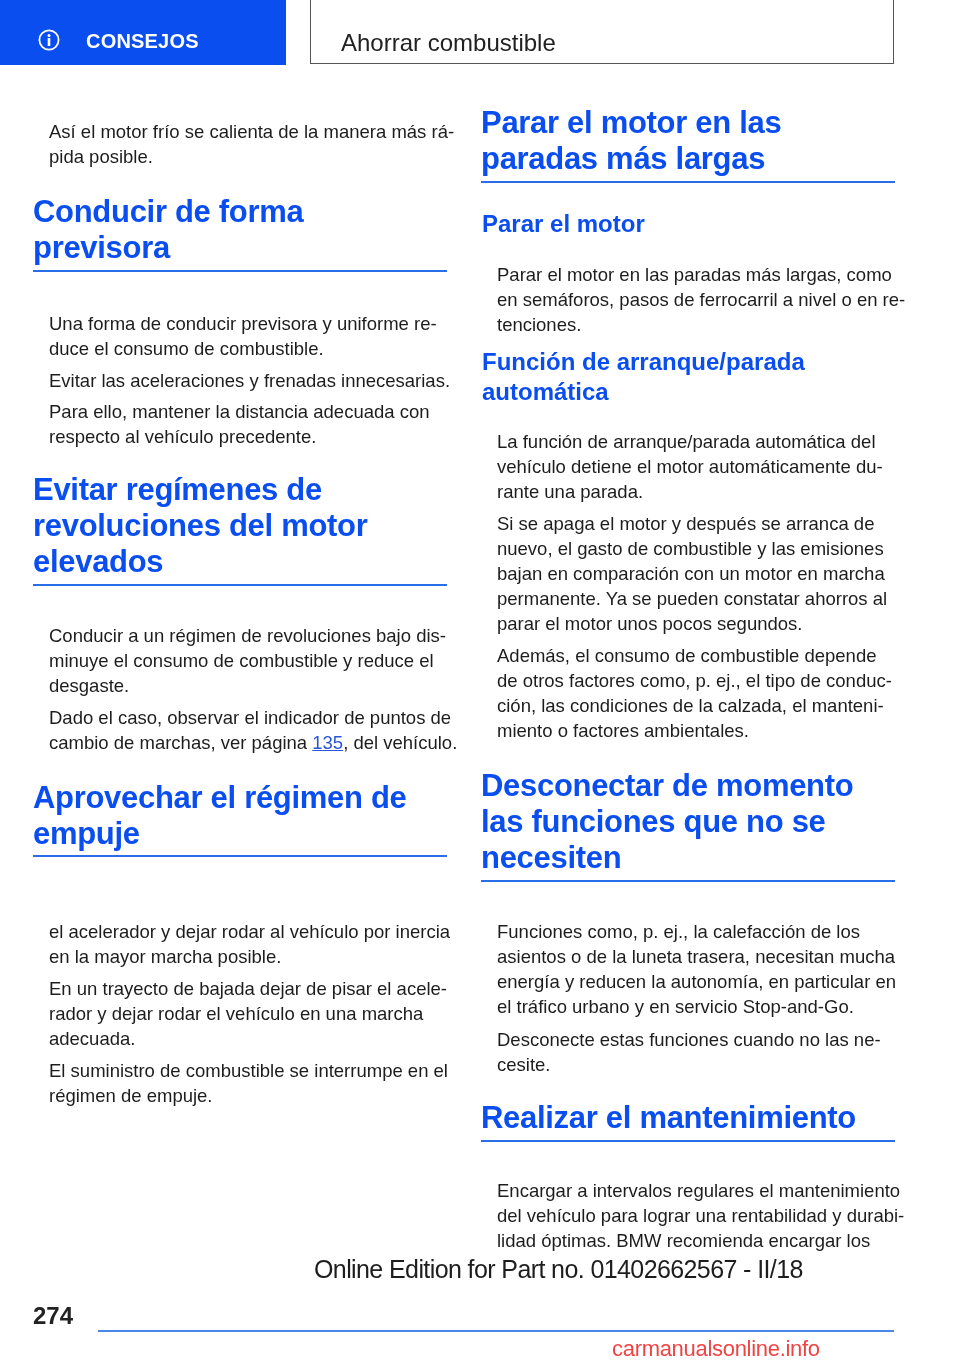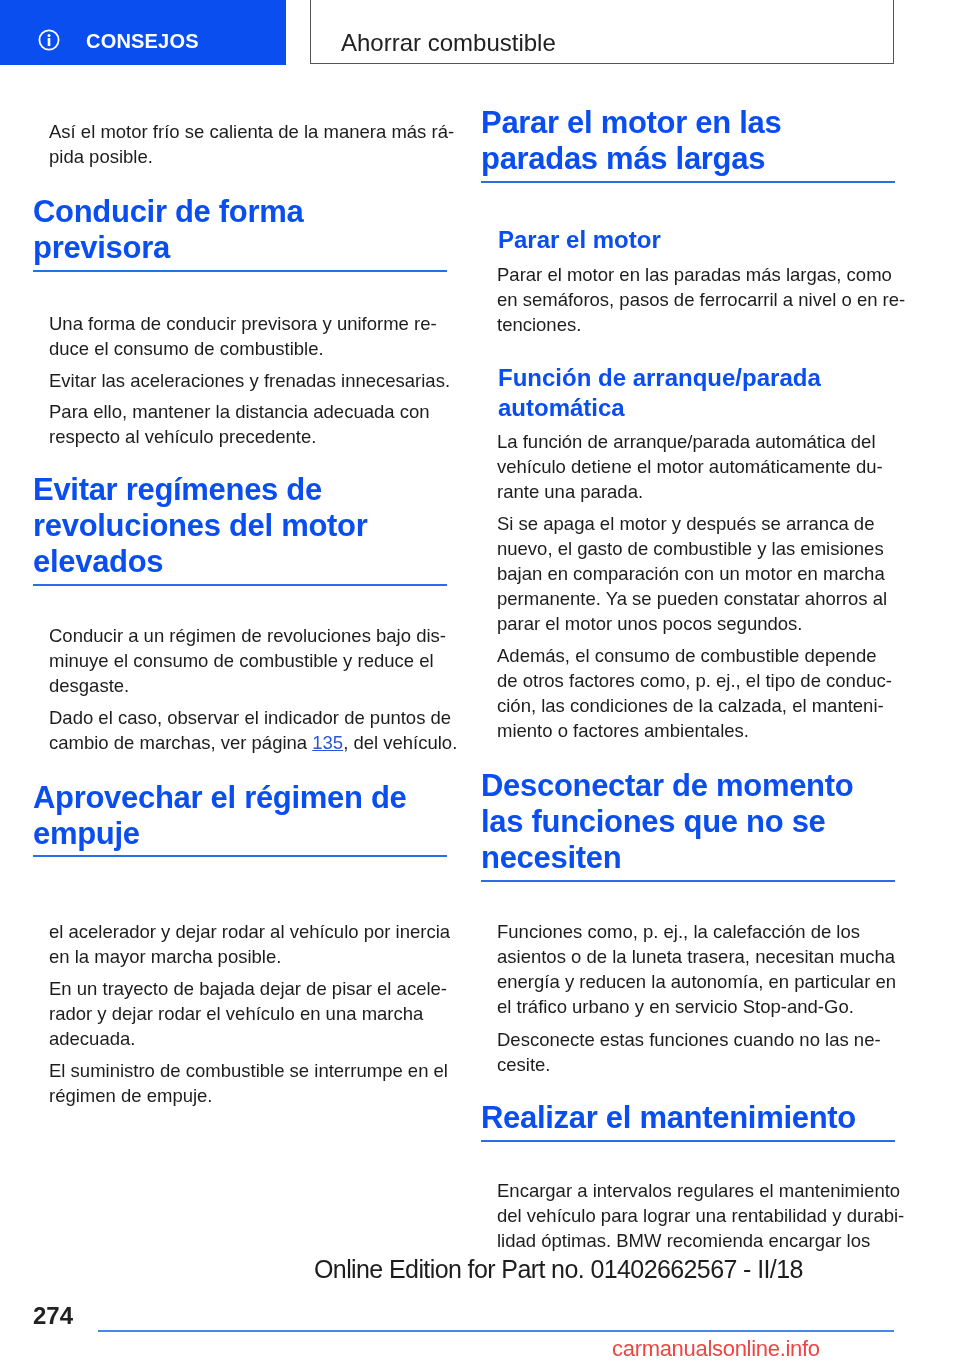--- a/index.html
+++ b/index.html
@@ -34,21 +34,21 @@
     margin: 16px; font-size: 18.5px; line-height: 25px; color: #1d1d1d; position: absolute; left: 0; width: 420px;
   }
   h2.h1 {
     margin: 0; font-size: 31px; line-height: 36px; font-weight: bold; color: #0a4ef0;
     position: absolute; left: 0; width: 420px; letter-spacing: -0.3px;
   }
   .rule {
     position: absolute; left: 0; width: 414px; height: 2px; background: #2a6de8;
   }
   h3.h2 {
-    margin: 17px; font-size: 24px; line-height: 30px; font-weight: bold; color: #0a4ef0;
+    margin: 1px; font-size: 24px; line-height: 30px; font-weight: bold; color: #0a4ef0;
     position: absolute; left: 0; width: 420px;
   }
   .link { color: #2a56d6; text-decoration: underline; }
   .page-number {
     position: absolute; left: 33px; top: 1302px; font-size: 24px; font-weight: bold; color: #222;
   }
   .footer-rule {
     position: absolute; left: 98px; top: 1330px; width: 796px; height: 2px; background: #4a86e8;
   }
   .footer-text {

